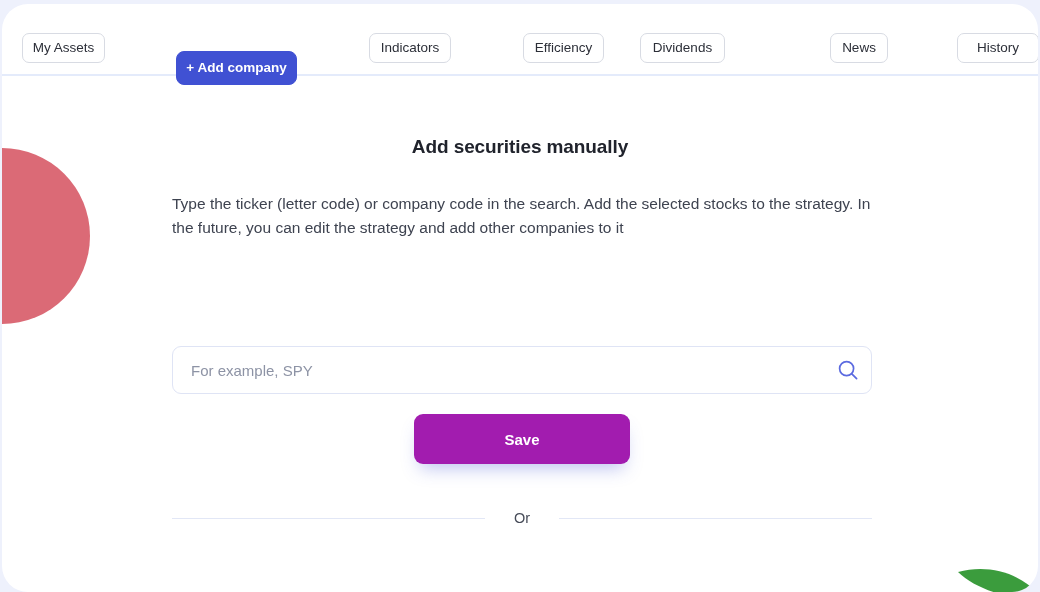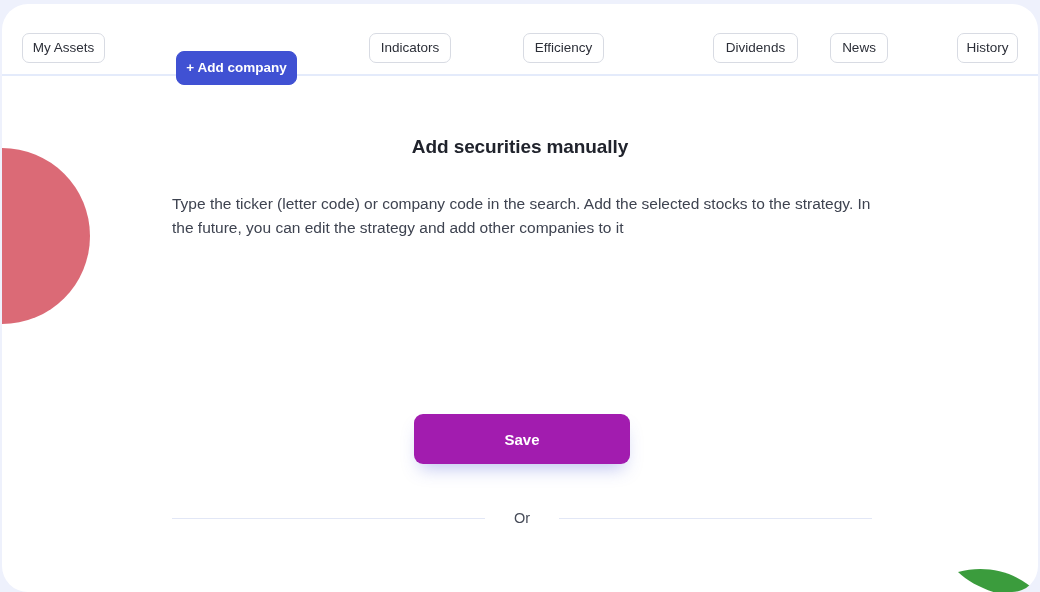--- a/index.html
+++ b/index.html
@@ -231,32 +231,41 @@
     </div>
 
     <div class="tabbar">
       <div class="tab-rule"></div>
       <div class="tab-active-underline" id="active-underline" style="left: 174px; width: 121px;"></div>
       <div id="tabs-host">
           <div class="tab" style="left: 20px; width: 83px;">My Assets</div>
           <div class="tab active" style="left: 174px; width: 121px;">+ Add company</div>
           <div class="tab" style="left: 367px; width: 82px;">Indicators</div>
           <div class="tab" style="left: 521px; width: 81px;">Efficiency</div>
-          <div class="tab" style="left: 711px; width: 85px;">Dividends</div>
+          <div class="tab" style="left: 638px; width: 85px;">Dividends</div>
           <div class="tab" style="left: 828px; width: 58px;">News</div>
-          <div class="tab" style="left: 955px; width: 61px;">History</div>
+          <div class="tab" style="left: 955px; width: 82px;">History</div>
         </div>
     </div>
 
     <div class="content">
 
       <div class="page-title">Add securities manually</div>
 
       <div class="page-desc">Type the ticker (letter code) or company code in the search. Add the selected stocks to the strategy. In the future, you can edit the strategy and add other companies to it</div>
 
+      <div class="search-wrap">
+        <input class="search-input" type="text" placeholder="For example, SPY" value="" style="">
+        <span class="search-icon">
+          <svg width="22" height="22" viewBox="0 0 22 22" fill="none" xmlns="http://www.w3.org/2000/svg">
+            <circle cx="9.6" cy="9.6" r="7" stroke="#5b6ae0" stroke-width="1.7"></circle>
+            <line x1="14.8" y1="14.8" x2="19.6" y2="19.6" stroke="#5b6ae0" stroke-width="1.7" stroke-linecap="round"></line>
+          </svg>
+        </span>
+      </div>
 
       <button class="save-btn">Save</button>
 
       <div class="or-row">
         <span class="or-line"></span>
         <span class="or-label">Or</span>
         <span class="or-line"></span>
       </div>
 
     </div>

